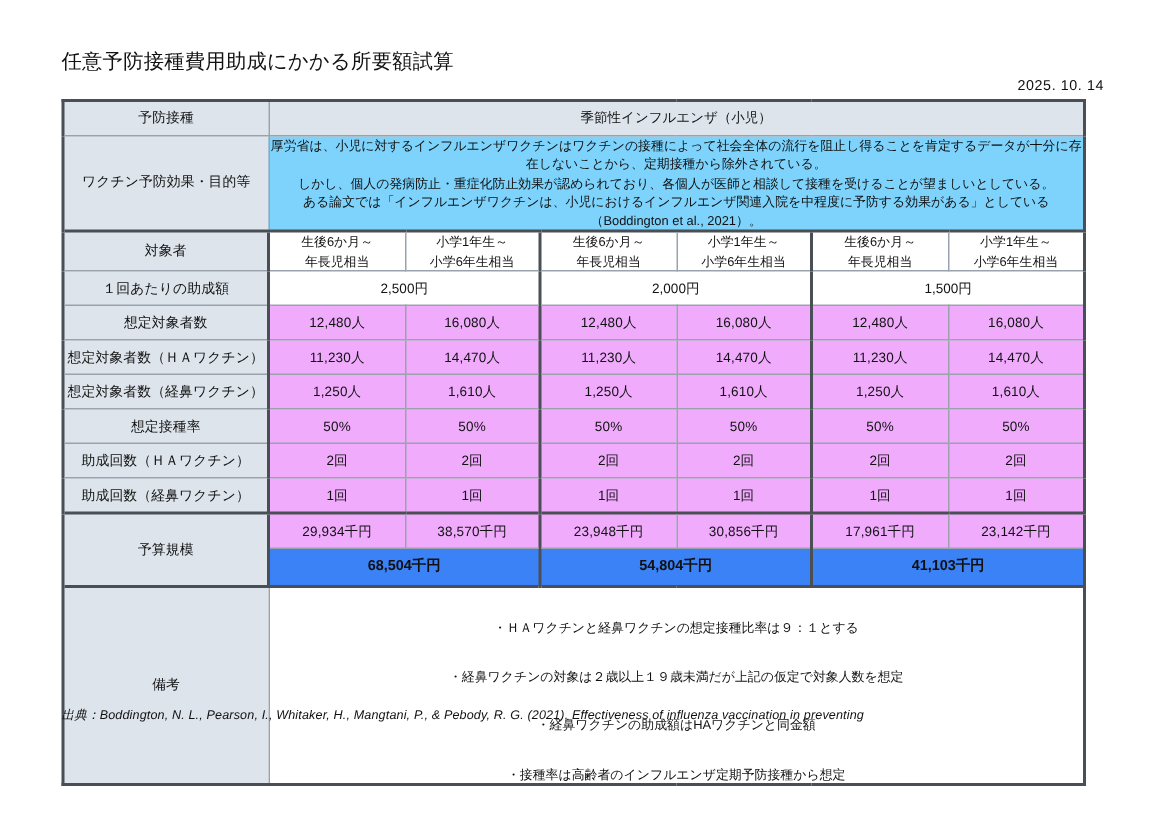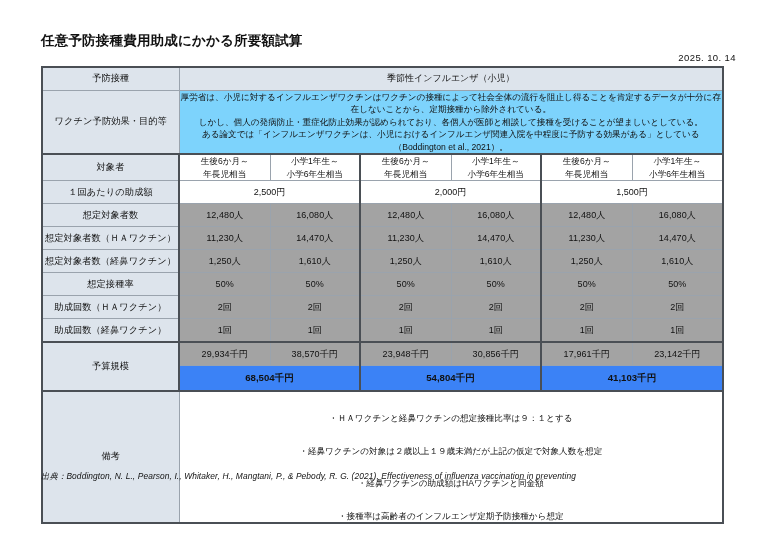--- a/index.html
+++ b/index.html
@@ -19,21 +19,21 @@
     position: absolute;
     left: 0; top: 0;
     width: 768px;
     height: 543px;
   }
   .title {
     position: absolute;
     left: 41px;
     top: 32px;
     font-size: 13.5px;
-    font-weight: bold;
+    font-weight: normal;
     letter-spacing: 0.2px;
     color: #111;
     white-space: nowrap;
   }
   .doc-date {
     position: absolute;
     right: 32px;
     top: 52px;
     font-size: 9.5px;
     color: #111;
@@ -79,21 +79,21 @@
     padding: 3px 4px 4px 5px;
     vertical-align: top;
     font-size: 8.6px;
     line-height: 1.5;
     background: #7dd3fc;
   }
   .cell-text .ln { display: block; white-space: nowrap; }
   .num {
     text-align: right;
     padding-right: 6px;
-    background: #a3a3a3;
+    background: #f0abfc;
     height: 22px;
     font-size: 9px;
     letter-spacing: 0.1px;
   }
   .ctr {
     text-align: center;
     background: #fff;
     height: 22px;
     font-size: 9px;
   }

